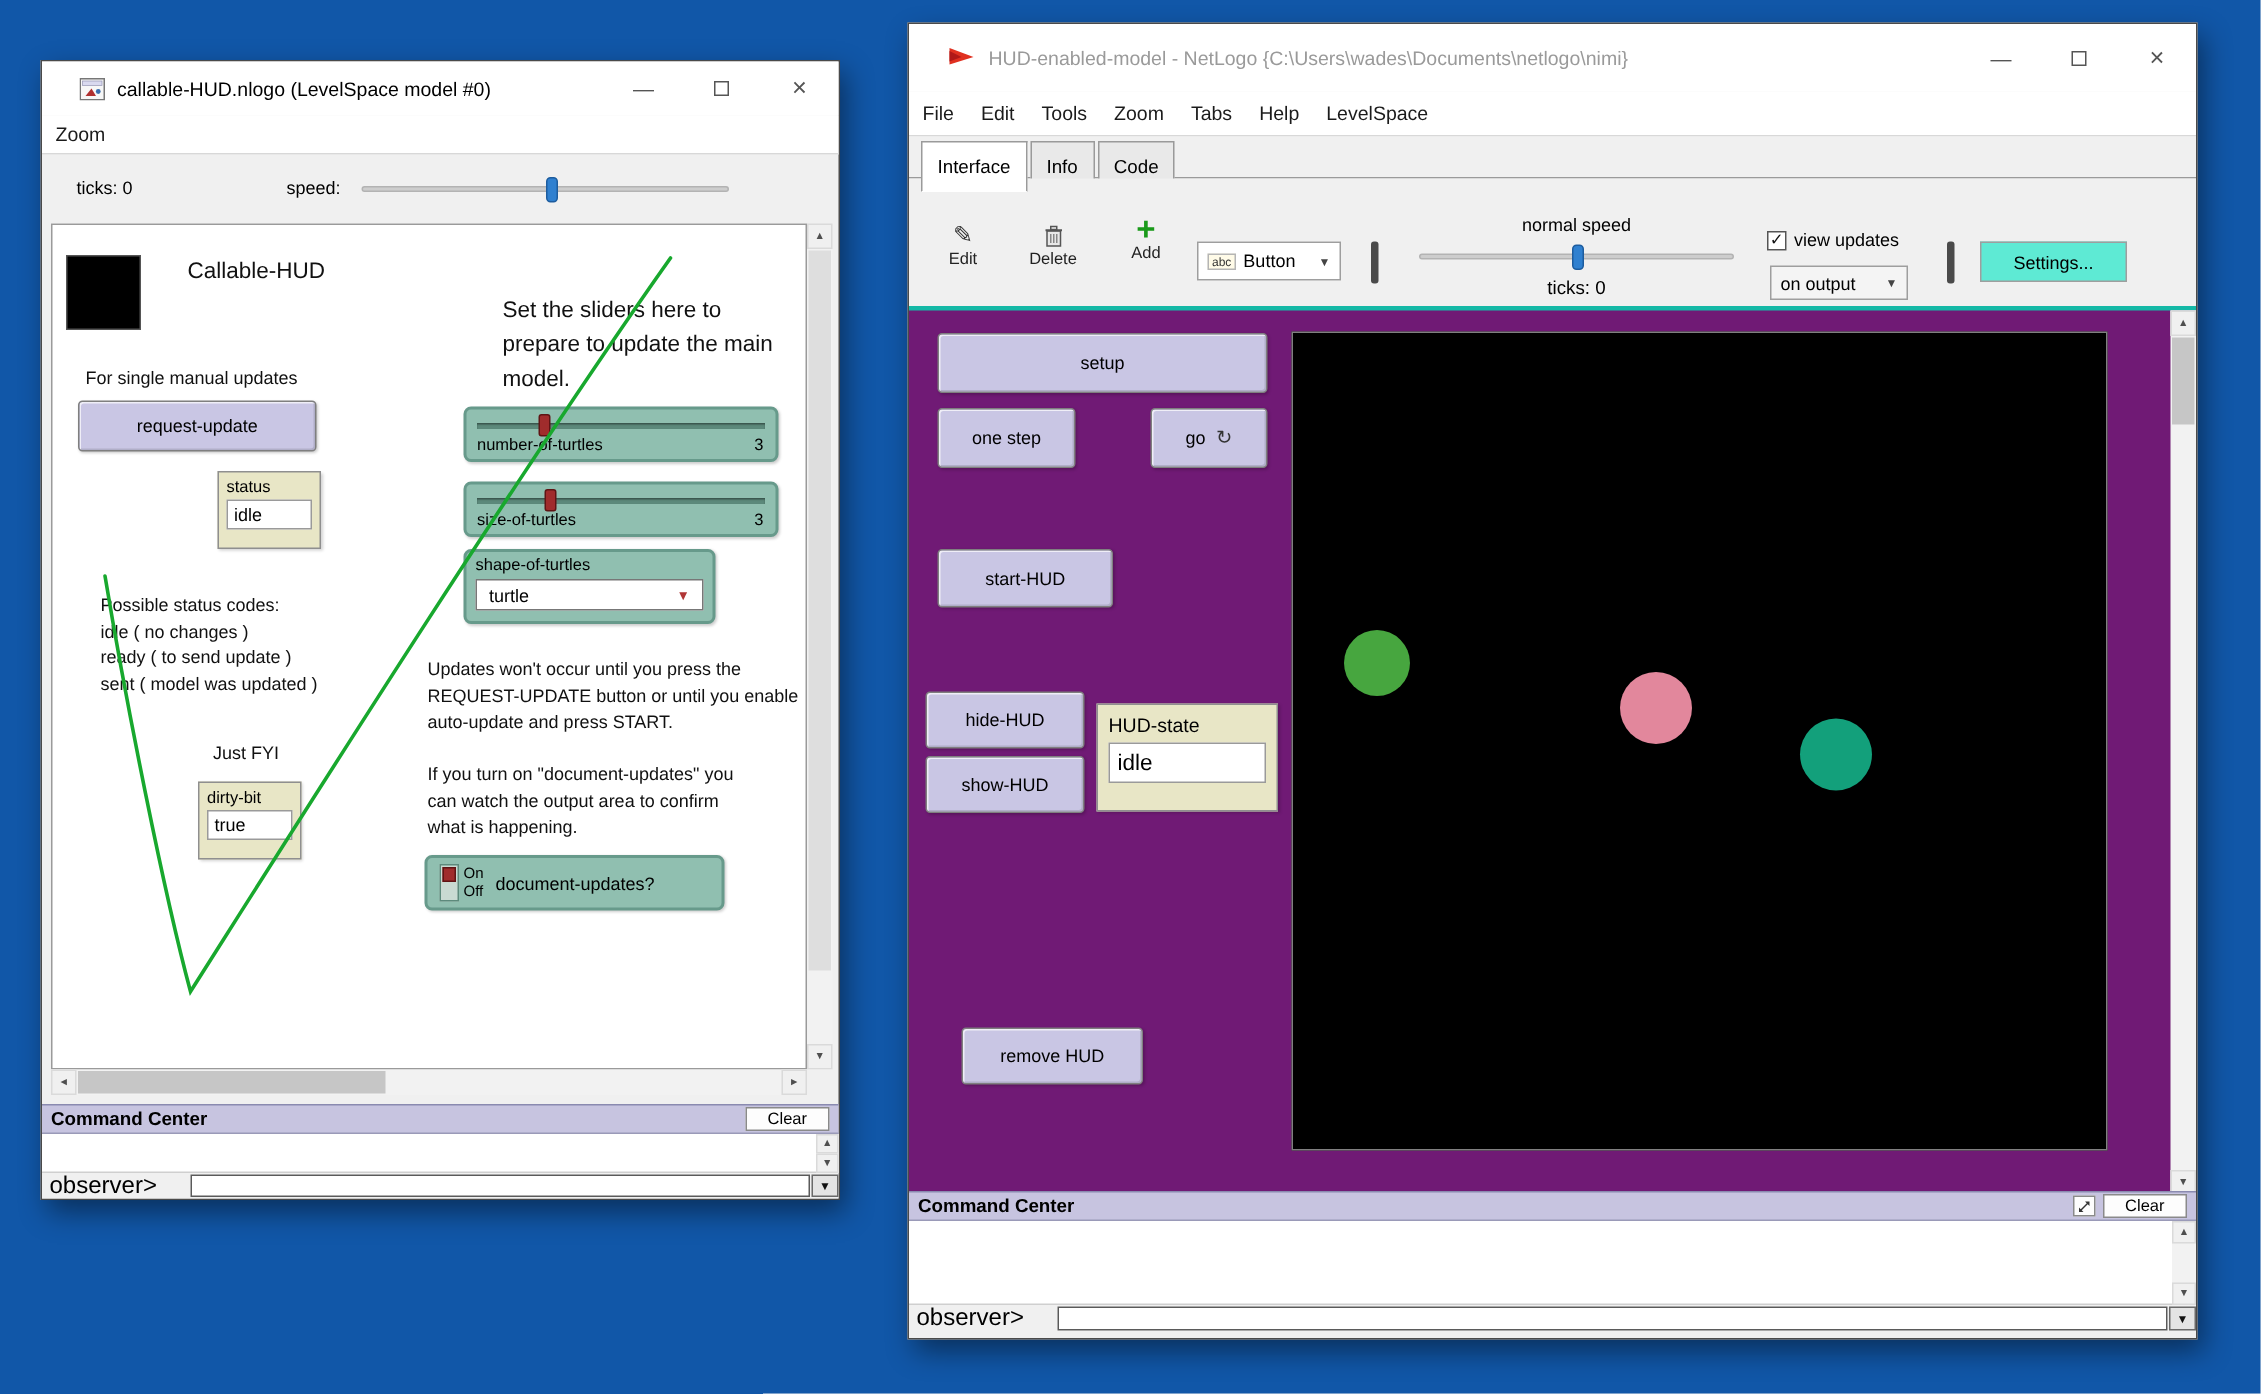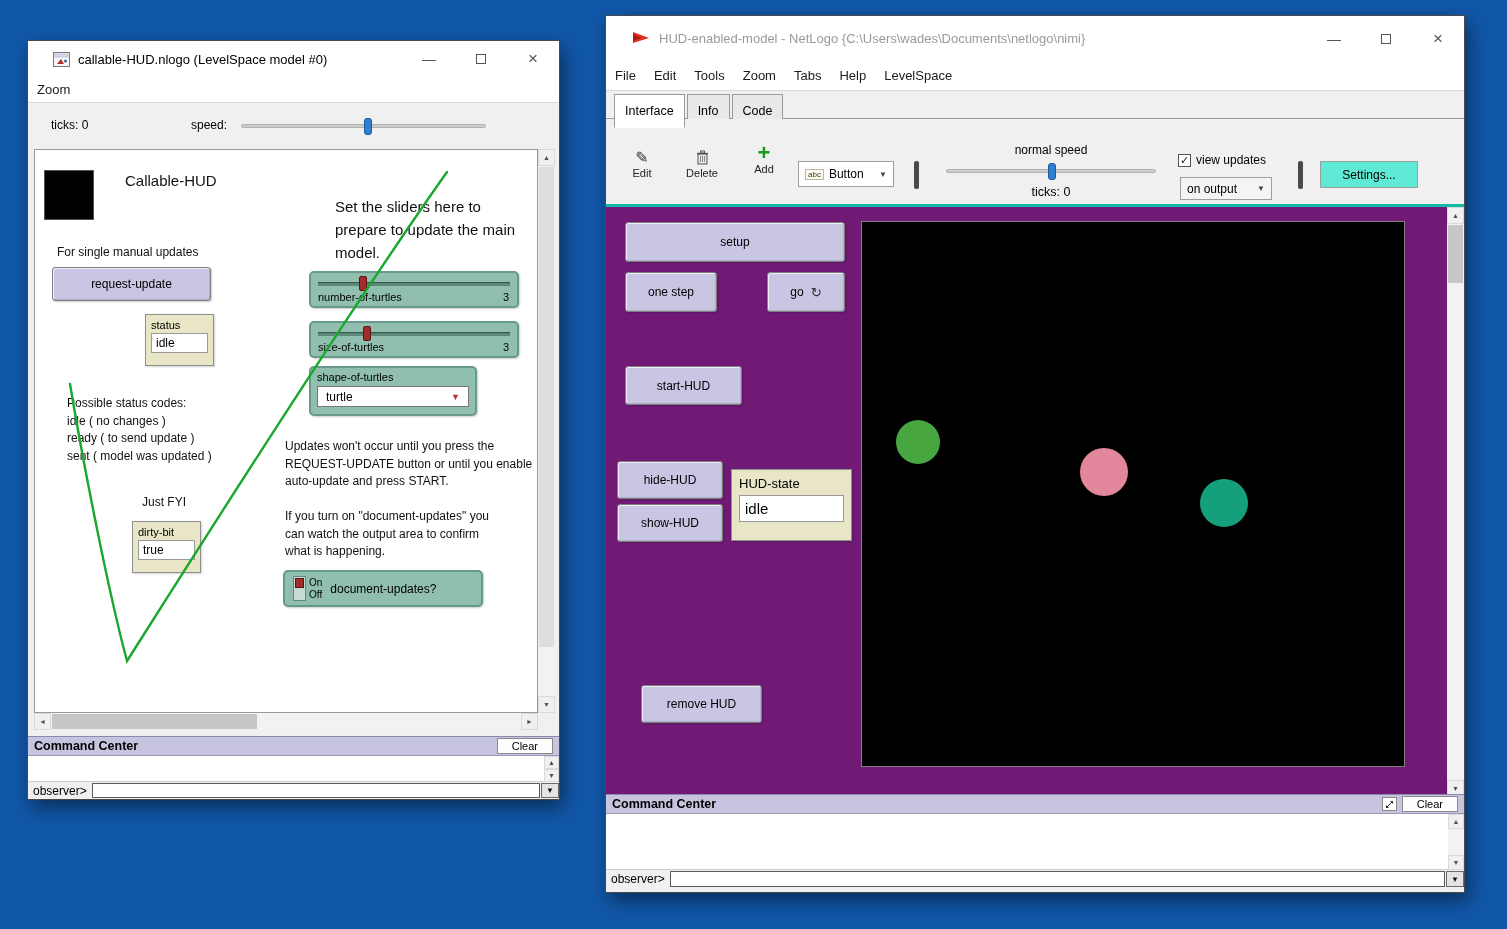--- a/index.html
+++ b/index.html
@@ -45,21 +45,21 @@
   
   .sb-v, .sb-h { position:absolute; background:#f2f2f2; }
   .sb-btn { position:absolute; width:17px; height:17px; background:#f0f0f0; border:1px solid #dadada; color:#4f4f4f; font-size:7px; display:flex; align-items:center; justify-content:center; }
   .sb-thumb { position:absolute; background:#c6c6c6; }
 
   .cc-header { position:absolute; left:0; right:0; background:#c7c4e0; border-top:1px solid #8a8ab0; border-bottom:1px solid #9a9ab8; display:flex; align-items:center; padding:0 6px; }
   .cc-title { font-weight:bold; font-size:12.5px; }
   .clear-btn { margin-left:auto; background:#fdfdfd; border:1px solid #8a8a8a; font-size:11px; padding:1px 14px; }
   .cc-output { position:absolute; left:0; right:0; background:#fff; border-bottom:1px solid #cfcfcf; }
   .cc-prompt { position:absolute; left:0; right:0; display:flex; align-items:center; background:#f0f0f0; }
-  .prompt-label { font-size:12px; padding:0 5px 0 5px; white-space:nowrap; }
+  .prompt-label { font-size:16px; padding:0 22px 0 5px; white-space:nowrap; }
   .cmd-input { flex:1; height:15px; border:1px solid #5a5a5a; background:#fff; font-family:inherit; font-size:12px; padding:0 3px; }
   .prompt-dd { width:18px; height:15px; background:#e4e4e4; border:1px solid #6a6a6a; color:#111; font-size:8px; display:flex; align-items:center; justify-content:center; margin-left:1px; }
 
   .note { position:absolute; color:#111; }
 
   
   .tab { height:25px; margin-top:3px; display:flex; align-items:center; padding:16px 10px; font-size:12.5px; border:1px solid #9a9a9a; background:#e9e9e9; margin-right:2px; }
   .tab.active { background:#fff; border-bottom:1px solid #fff; position:relative; z-index:2; }
   .tool-item { position:absolute; display:flex; flex-direction:column; align-items:center; font-size:11px; color:#222; }
   .tool-icon { height:20px; display:flex; align-items:center; justify-content:center; }

